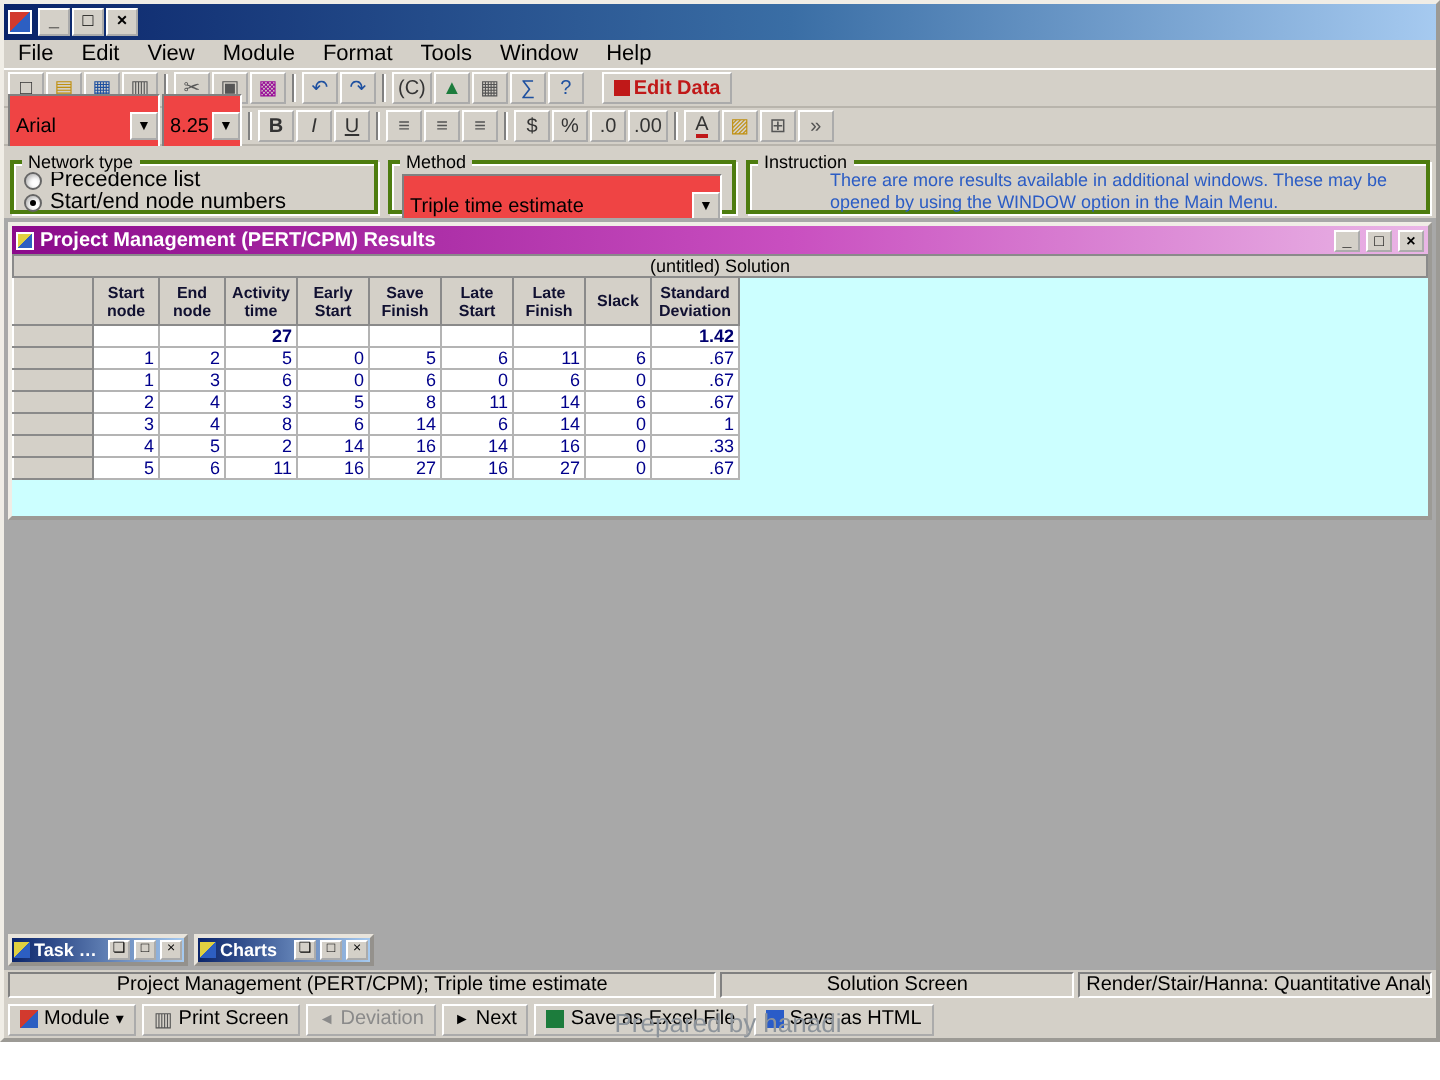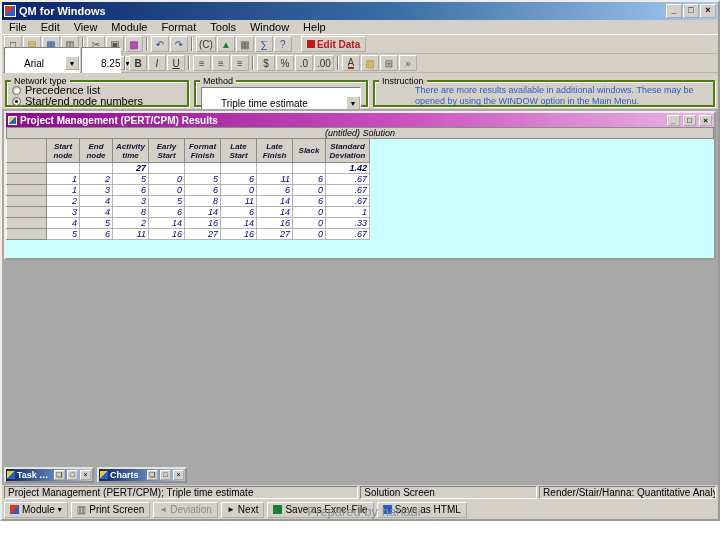--- a/index.html
+++ b/index.html
@@ -30,22 +30,22 @@
            padding:1px 2px;gap:1px;border-bottom:1px solid #b8b4ac;}
   .btn{height:16px;min-width:18px;background:#d4d0c8;border:1px outset #fff;
        display:flex;align-items:center;justify-content:center;gap:2px;
        font-size:10px;color:#333;padding:0 2px;font-family:"Liberation Sans",sans-serif;}
   .sep{width:2px;height:14px;border-left:1px solid #808080;border-right:1px solid #fff;margin:0 2px;flex:none;}
   .c-blue{color:#1e50a0}.c-green{color:#1c7c3c}.c-yel{color:#c09010}
   .c-gray{color:#555}.c-mag{color:#990a99}
   .editdata{color:#c01818;font-weight:bold;padding:0 5px;margin-left:8px;}
   .sq{width:8px;height:8px;display:inline-block;flex:none;}
   .sq.red{background:#c01818;}
-  .combo{height:32px;background:#ffffff;border:1px solid;border-color:#808080 #fff #fff #808080;
-         display:flex;align-items:center;font-size:10px;padding-left:19px;color:#000;}
+  .combo{height:32px;background:#ef4444;border:1px solid;border-color:#808080 #fff #fff #808080;
+         display:flex;align-items:center;font-size:10px;padding-left:3px;color:#000;}
   .combo .carrow{margin-left:auto;width:14px;height:14px;background:#d4d0c8;border:1px outset #fff;
                  font-size:7px;display:flex;align-items:center;justify-content:center;color:#000;flex:none;}
   .combo.font{width:76px}.combo.size{width:40px}
   .u-red{border-bottom:2px solid #c01818;line-height:9px;}
 
   
   .options{height:36px;flex:none;display:flex;gap:5px;background:#d4d0c8;padding:7px 3px 2px 3px;}
   .grpbox{position:relative;border:2px solid #4d7c0f;box-shadow:inset 1px 1px 0 #fff,1px 1px 0 #fff;
           padding:3px 5px 1px 5px;}
   .legend{position:absolute;top:-6px;left:4px;background:#d4d0c8;font-size:9px;padding:0 3px;color:#000;}
@@ -64,21 +64,21 @@
   .workspace{flex:1;background:#a8a8a8;position:relative;padding:2px;overflow:hidden;}
   .childwin{border:2px outset #f0ede6;background:#c4b5fd;}
   .ctitlebar{height:14px;display:flex;align-items:center;gap:3px;padding:0 2px;
              background:linear-gradient(90deg,#8b0a8b,#c94fc0 55%,#eab6e6);
              color:#fff;font-size:10px;font-weight:bold;}
   .cicon{width:9px;height:9px;background:linear-gradient(135deg,#e0d040 0 50%,#2d5fc2 50% 100%);
          border:1px solid #fff;flex:none;}
   .ctitle{flex:1;overflow:hidden;white-space:nowrap;}
   .cbtn{width:13px;height:11px;background:#d4d0c8;border:1px outset #fff;color:#000;
         font-size:8px;line-height:9px;text-align:center;font-weight:bold;flex:none;}
-  .cbody{height:131px;background:#ccffff;overflow:hidden;font-style:italic;}
+  .cbody{height:131px;background:#ccffff;overflow:hidden;}
 
   
   .grid{border-collapse:collapse;width:100%;table-layout:fixed;font-size:9px;}
   .grid col.c-name{width:40px;} .grid col.c-n{width:33px;} .grid col.c-w{width:36px;}
   .grid col.c-std{width:44px;} .grid col.c-fill{width:auto;}
   .grid th,.grid td{height:11px;padding:0 2px;line-height:10px;overflow:hidden;}
   .merged{background:#d4d0c8;border:1px solid #8a8a8a;text-align:center;font-weight:normal;
           font-size:9px;color:#000;}
   .cols th{height:24px;line-height:9px;font-size:8px;font-weight:bold;vertical-align:middle;}
   th.gray{background:#d4d0c8;border:1px solid;border-color:#fff #8a8a8a #8a8a8a #fff;
@@ -92,21 +92,21 @@
   
   .minrow{position:absolute;left:2px;bottom:2px;display:flex;gap:3px;}
   .minwin{width:90px;height:16px;border:2px outset #e8e4dc;display:flex;align-items:center;gap:2px;
           background:linear-gradient(90deg,#0a246a,#a6caf0);padding:0 1px;color:#fff;font-size:9px;}
   .micon{width:8px;height:8px;background:linear-gradient(135deg,#e0d040 0 50%,#2d5fc2 50% 100%);flex:none;}
   .mtitle{flex:1;overflow:hidden;white-space:nowrap;text-overflow:ellipsis;font-weight:bold;}
   .mbtn{width:11px;height:10px;background:#d4d0c8;border:1px outset #fff;color:#000;
         font-size:7px;line-height:8px;text-align:center;flex:none;}
 
   
-  .statusbar{height:15px;flex:none;display:flex;gap:2px;background:#d4d0c8;padding:1px 2px;}
+  .statusbar{height:15px;flex:none;display:flex;gap:2px;background:#d4d0c8;padding:1px 2px;text-align:center;}
   .spanel{border:1px solid;border-color:#808080 #fff #fff #808080;font-size:10px;line-height:11px;
           padding:0 3px;overflow:hidden;white-space:nowrap;color:#000;}
   .spanel.l{flex:2.05;}.spanel.m{flex:1;}.spanel.r{flex:1;}
 
   
   .btoolbar{height:19px;flex:none;display:flex;align-items:center;gap:3px;background:#d4d0c8;padding:1px 2px;}
   .bbtn{height:16px;border:1px outset #fff;background:#d4d0c8;display:flex;align-items:center;gap:3px;
         font-size:10px;color:#000;padding:0 5px;}
   .bbtn.disabled{color:#8a8a8a;}
   .icon10{width:9px;height:9px;display:inline-block;flex:none;}
@@ -118,21 +118,20 @@
   .watermark{position:absolute;left:4px;top:504px;width:720px;text-align:center;
              font-size:13px;color:#8d949b;z-index:6;pointer-events:none;}
 </style>
 </head>
 <body>
 
 <div class="app">
 
   <div class="titlebar">
     <span class="appicon"></span>
-    <span class="tb-title">QM for Windows</span>
     <span class="winbtns">
       <span class="wbtn">_</span>
       <span class="wbtn">□</span>
       <span class="wbtn">×</span>
     </span>
   </div>
 
   <div class="menubar">
     <span class="menuitem">File</span>
     <span class="menuitem">Edit</span>
@@ -292,21 +291,21 @@
           <thead>
             <tr>
               <th class="merged" colspan="11">(untitled) Solution</th>
             </tr>
             <tr class="cols">
               <th class="gray"></th>
               <th class="gray">Start node</th>
               <th class="gray">End node</th>
               <th class="gray">Activity time</th>
               <th class="gray">Early Start</th>
-              <th class="gray">Format Finish</th>
+              <th class="gray">Save Finish</th>
               <th class="gray">Late Start</th>
               <th class="gray">Late Finish</th>
               <th class="gray">Slack</th>
               <th class="gray">Standard Deviation</th>
               <th class="filler"></th>
             </tr>
           </thead>
           <tbody>
               <tr class="boldrow">
                 <td class="rowhead">Project</td>

